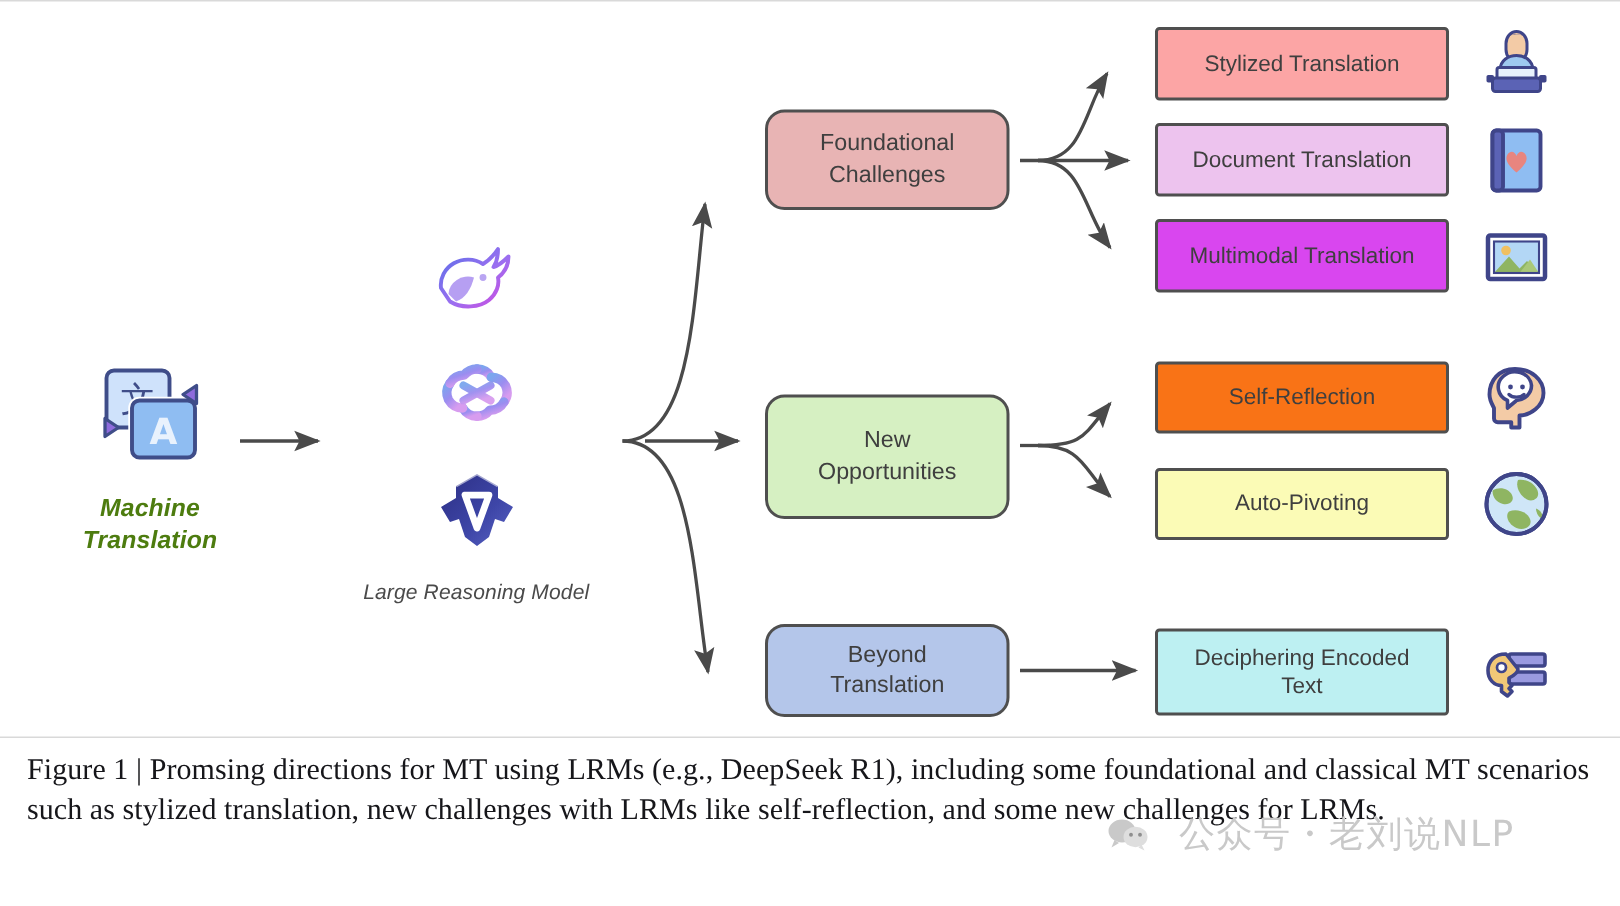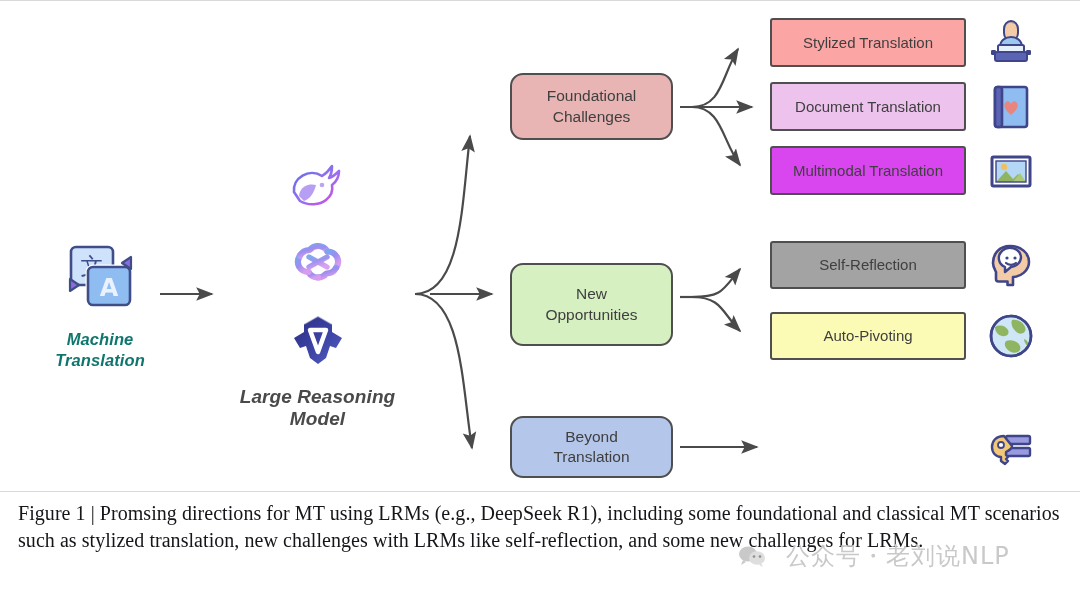--- a/index.html
+++ b/index.html
@@ -53,43 +53,43 @@
     width: 80px;
     height: 76px;
     margin: 0 auto;
     position: relative;
   }
   .mt-caption {
     margin-top: 12px;
     font-size: 16.5px;
     font-weight: bold;
     font-style: italic;
-    color: #0f766e;
+    color: #4d7c0f;
     line-height: 1.30;
     letter-spacing: 0.1px;
   }
 
   
   .lrm-group {
     position: absolute;
     left: 215px;
     top: 155px;
     width: 205px;
     text-align: center;
   }
   .lrm-logo {
     width: 64px;
     height: 64px;
     margin: 0 auto 12px auto;
     display: block;
   }
   .lrm-caption {
     margin-top: 14px;
-    font-size: 19px;
-    font-weight: bold;
+    font-size: 14px;
+    font-weight: normal;
     font-style: italic;
     color: #4a4a4a;
     letter-spacing: 0.1px;
   }
 
   
   .cat-box {
     position: absolute;
     width: 163px;
     box-sizing: border-box;
@@ -121,21 +121,21 @@
     justify-content: center;
     text-align: center;
     color: #3f3f3f;
     font-size: 15px;
     line-height: 1.3;
     padding: 3px 5px;
   }
   #leaf-stylized   { top: 17px;  height: 49px; background: #fca5a5; }
   #leaf-document   { top: 81px;  height: 49px; background: #edc3ee; justify-content: center; }
   #leaf-multimodal { top: 145px; height: 49px; background: #d946ef; }
-  #leaf-selfref    { top: 240px; height: 48px; background: #a3a3a3; }
+  #leaf-selfref    { top: 240px; height: 48px; background: #f97316; }
   #leaf-autopivot  { top: 311px; height: 48px; background: #fbfbb6; }
   #leaf-decipher   { top: 418px; height: 58px; background: #bdf0f2; }
 
   
   .leaf-icon {
     position: absolute;
     left: 986px;
     width: 50px;
     height: 50px;
   }
@@ -326,20 +326,26 @@
     </div>
     <div class="leaf-box" id="leaf-multimodal">
       <span>Multimodal Translation</span>
     </div>
     <div class="leaf-box" id="leaf-selfref">
       <span>Self-Reflection</span>
     </div>
     <div class="leaf-box" id="leaf-autopivot">
       <span>Auto-Pivoting</span>
     </div>
+    <div class="leaf-box" id="leaf-decipher">
+      <span>
+        <span>Deciphering Encoded</span><br>
+        <span>Text</span>
+      </span>
+    </div>
 
     <svg class="leaf-icon" id="icon-stylized" viewBox="0 0 50 50" xmlns="http://www.w3.org/2000/svg">
       <path d="M12,3 h26 a4,4 0 0 1 4,4 v36 a4,4 0 0 1 -4,4 h-26 a4,4 0 0 1 -4,-4
                v-36 a4,4 0 0 1 4,-4 z" fill="#ffffff"></path>
       <path d="M18,12 a7,8 0 0 1 14,0 v4 a7,8 0 0 1 -14,0 z" fill="#f3cba6" stroke="#3f4589" stroke-width="2"></path>
       <path d="M17,11 C17,4 33,4 33,11 C33,8 30,6 25,6 C20,6 17,8 17,11 Z" fill="#3f4589"></path>
       <path d="M14,30 C14,23 20,20 25,20 C30,20 36,23 36,30 Z" fill="#9ec9ef" stroke="#3f4589" stroke-width="2" stroke-linejoin="round"></path>
       <rect x="12" y="28" width="26" height="8" rx="1.5" fill="#e7f1fb" stroke="#3f4589" stroke-width="2"></rect>
       <rect x="9" y="35" width="32" height="9" rx="2" fill="#5b63b5" stroke="#3f4589" stroke-width="2"></rect>
       <rect x="5" y="33" width="5" height="5" rx="1.2" fill="#3f4589"></rect>

